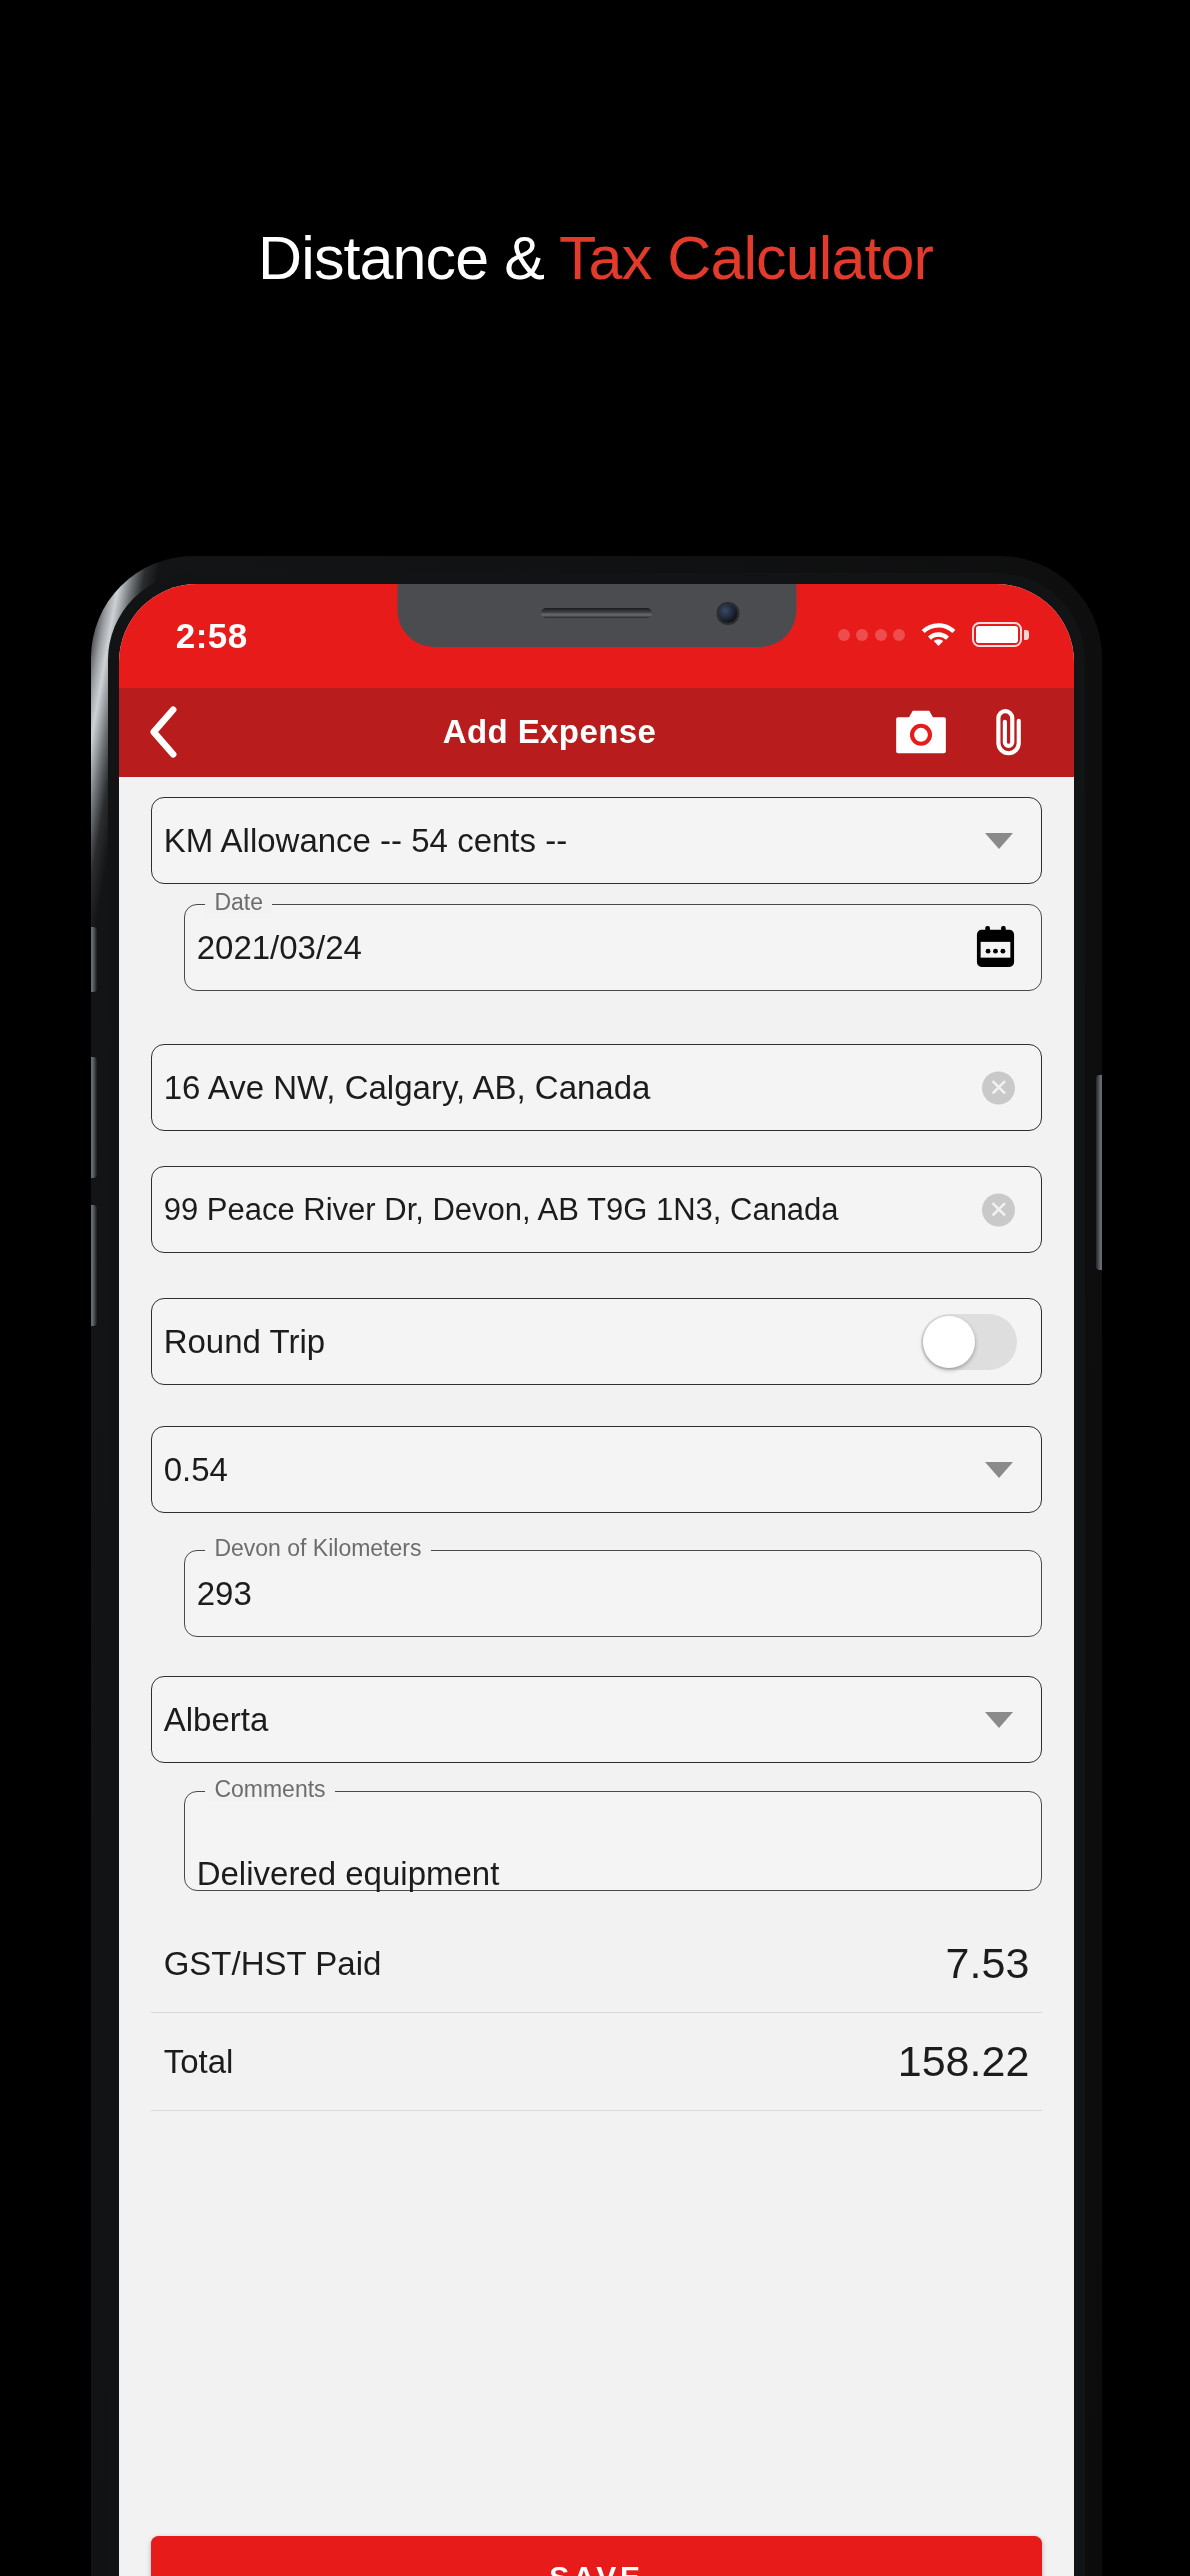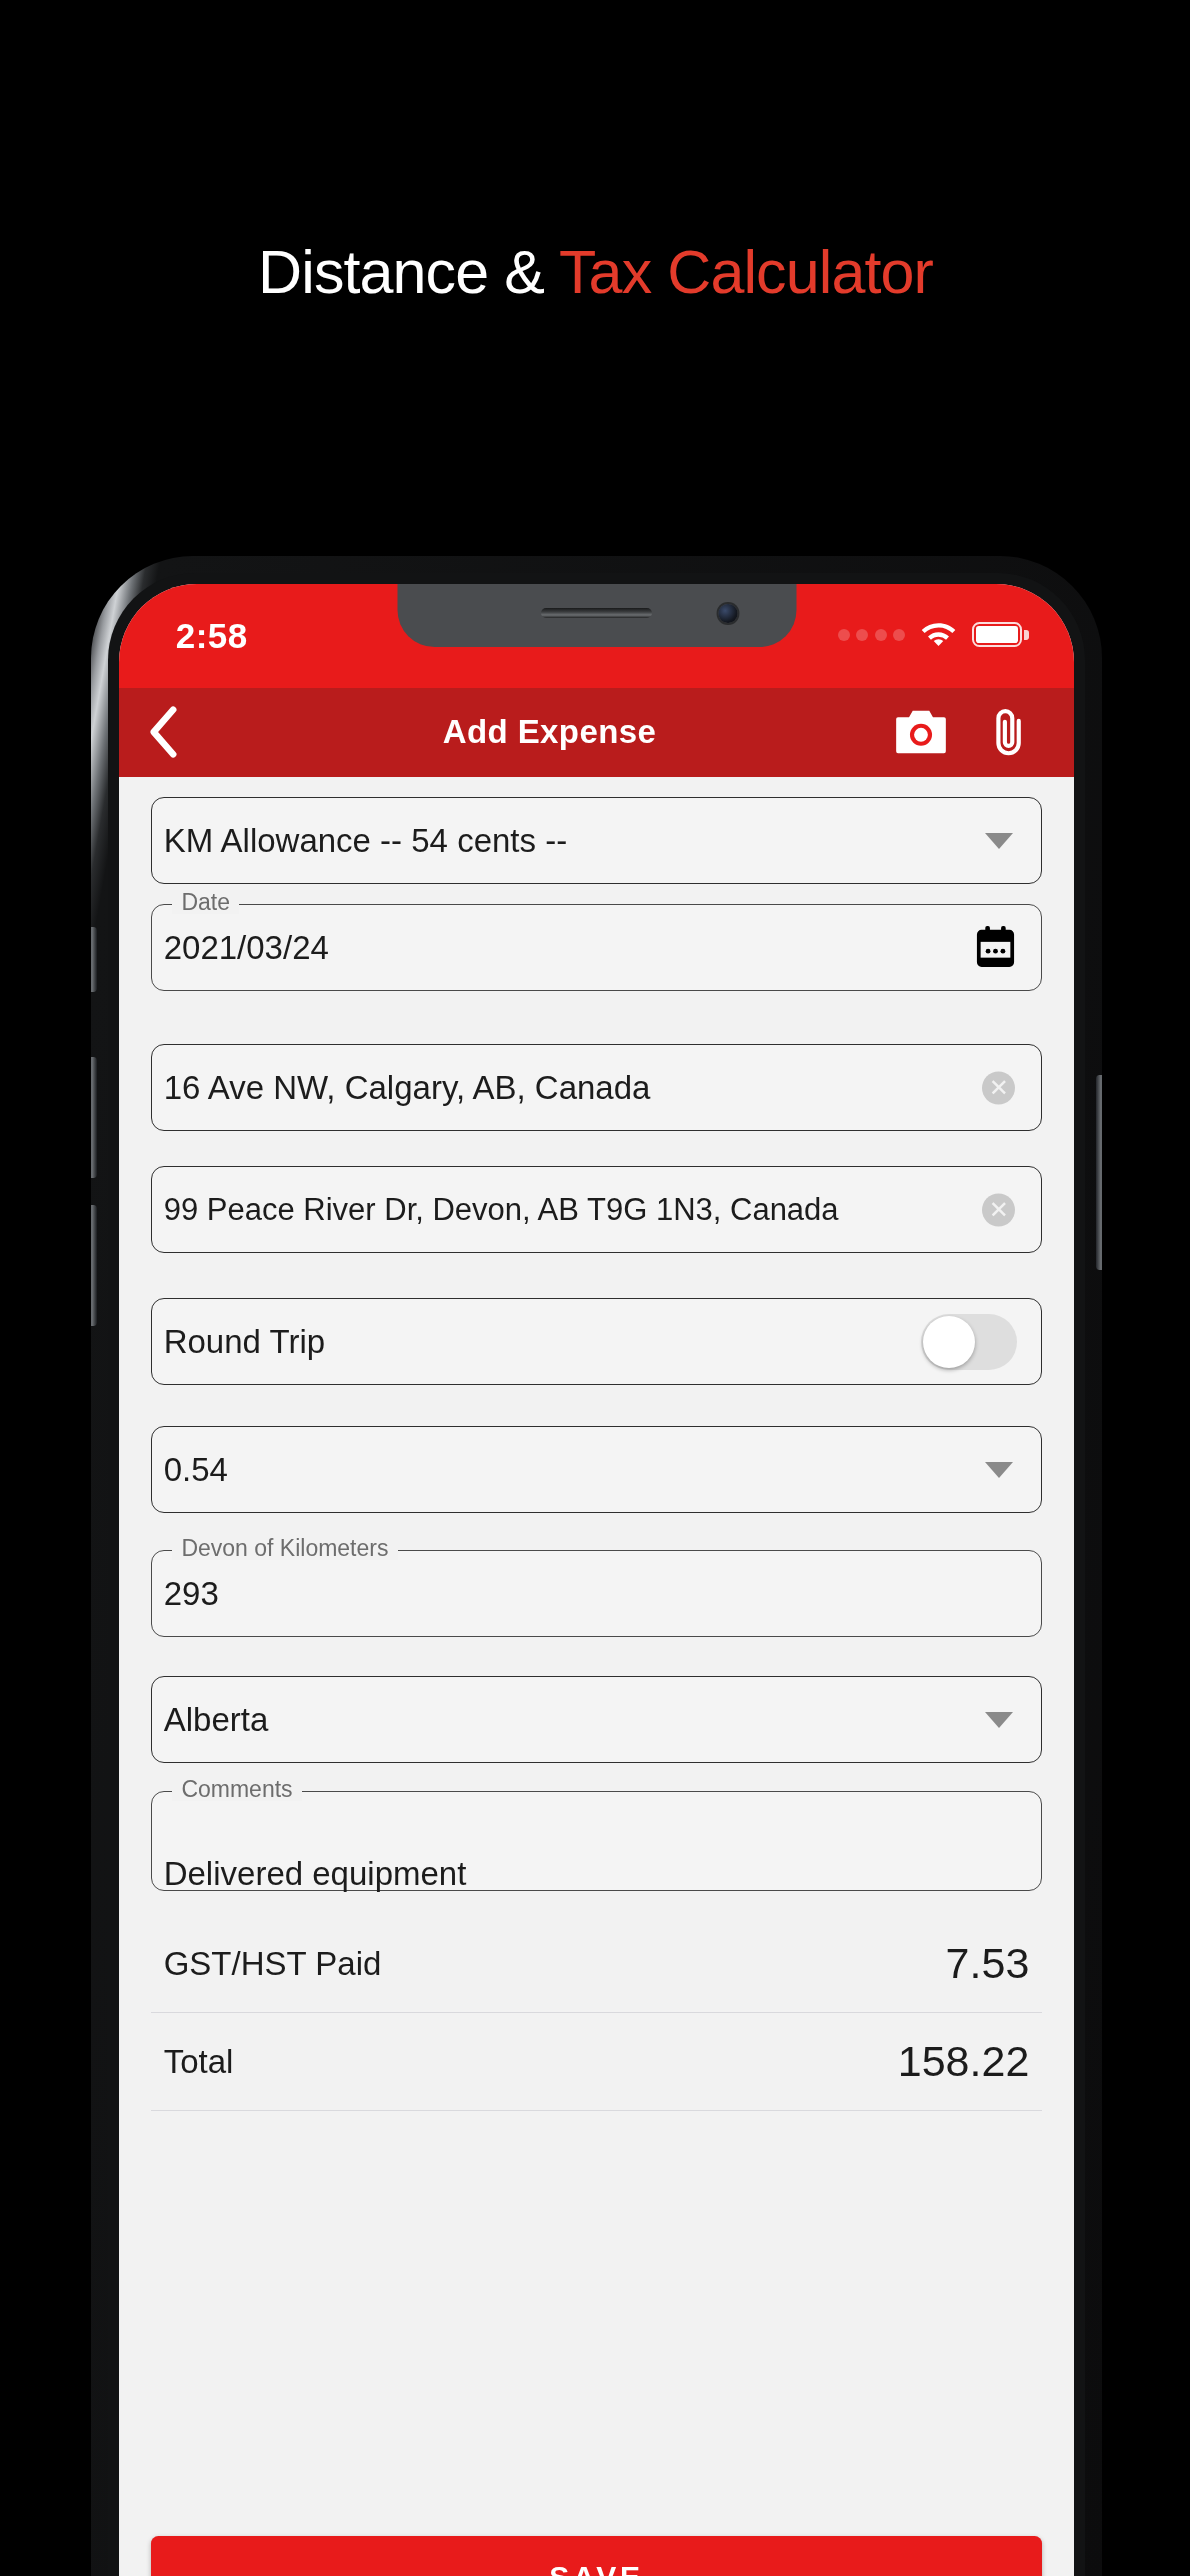--- a/index.html
+++ b/index.html
@@ -7,21 +7,21 @@
     width: 1191px; height: 2576px;
     background: #000000;
     font-family: "Liberation Sans", sans-serif;
     overflow: hidden;
   }
   .page { position: relative; width: 1191px; height: 2576px; background: #000; }
 
   
   .headline {
     position: absolute;
-    left: 0; right: 0; top: 237px;
+    left: 0; right: 0; top: 223px;
     text-align: center;
     font-size: 61px;
     font-weight: 400;
     letter-spacing: -0.9px;
     white-space: nowrap;
   }
   .headline .w { color: #ffffff; }
   .headline .r { color: #e33b2b; }
 
   
@@ -167,21 +167,21 @@
     position: relative;
     margin-bottom: 20.4px;
     background: #f4f4f4;
     border: 1.9px solid #2f2f2f;
     border-radius: 13px;
     height: 87px;
     display: flex;
     align-items: center;
     padding: 0 12px;
   }
-  .field.outlined { border-color: #4a4a4a; }
+  .field.outlined { border-color: #4a4a4a; margin-left: 33px; }
   .field .val {
     font-size: 33px;
     color: #1c1c1c;
     line-height: 1;
   }
   .field .legend {
     position: absolute;
     top: -14px; left: 20.4px;
     background: #f2f2f2;
     padding: 0 9.3px;

